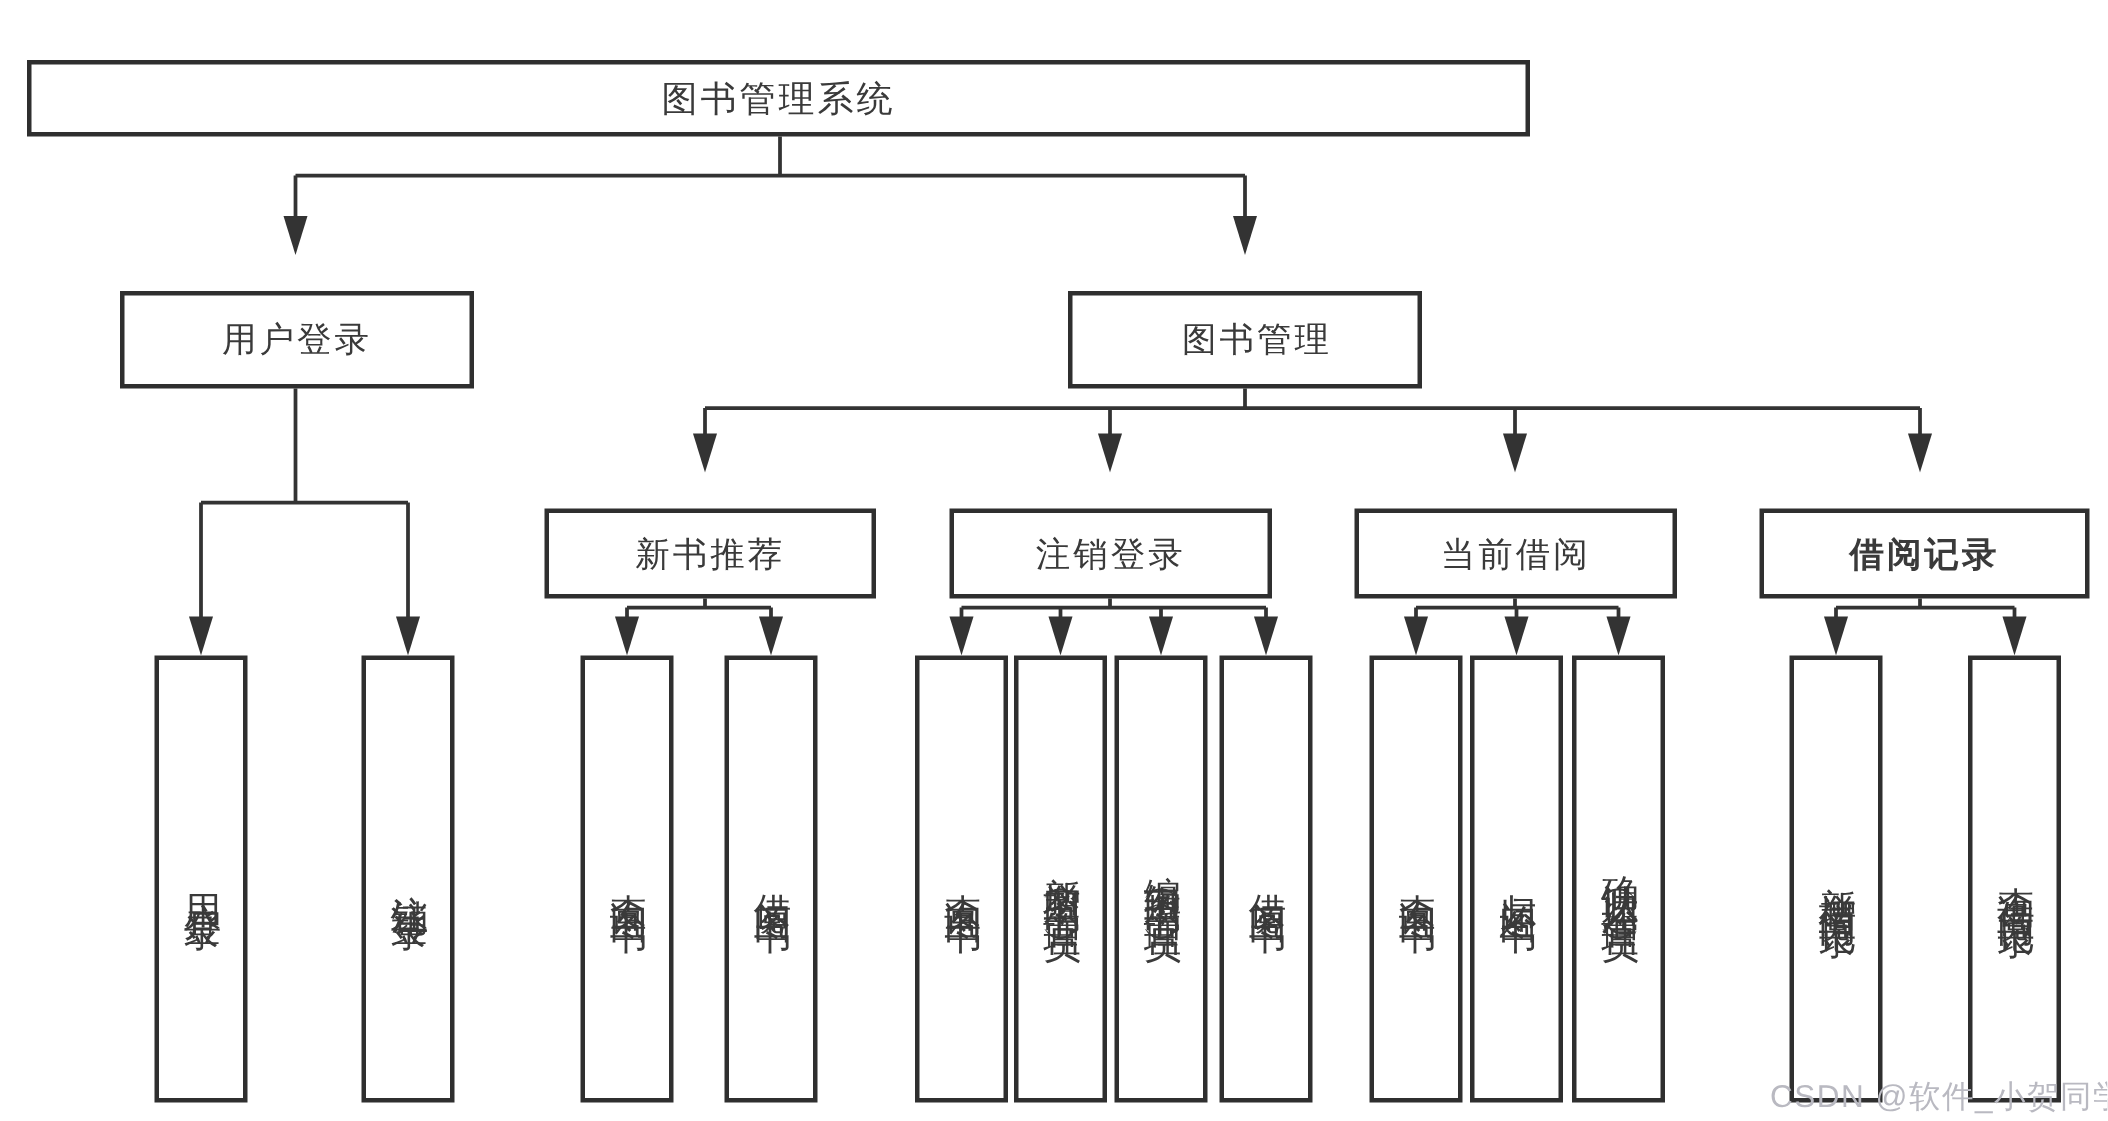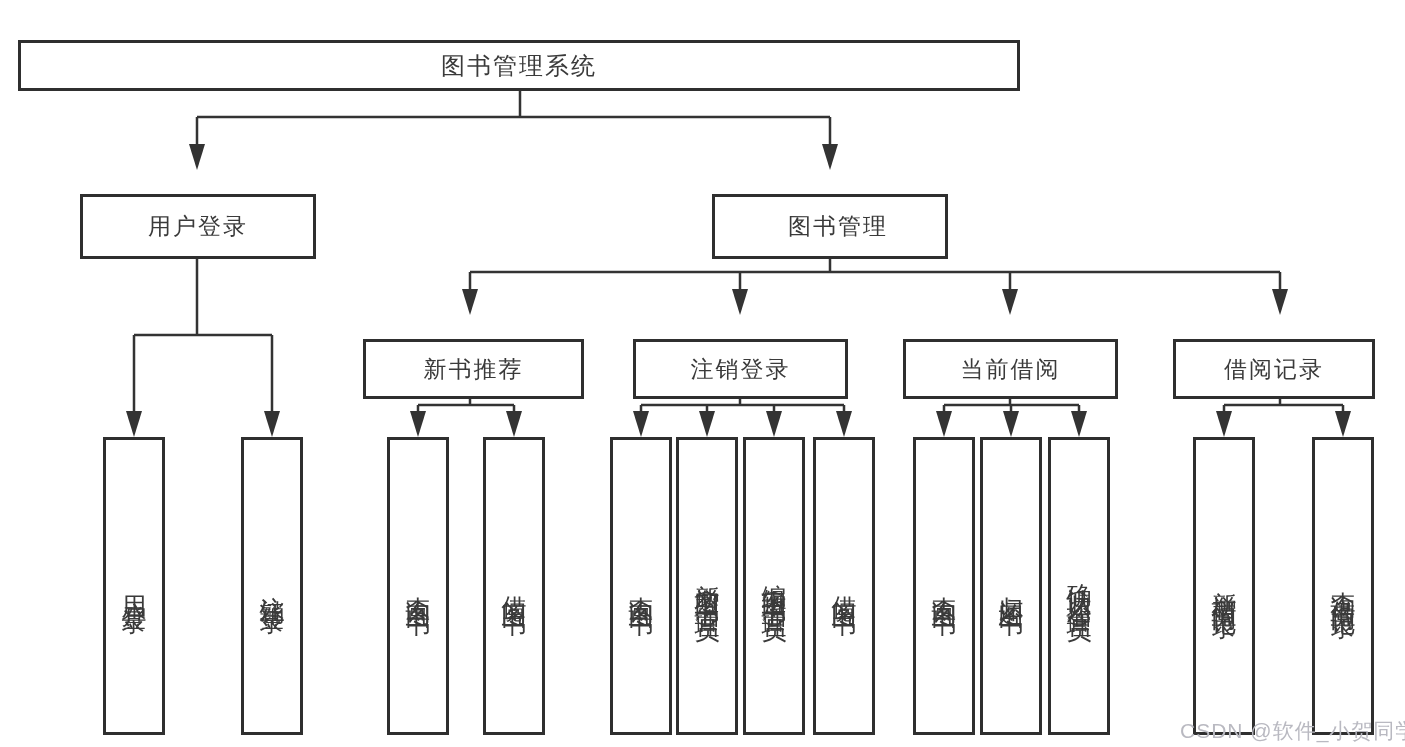--- a/index.html
+++ b/index.html
@@ -114,21 +114,21 @@
 
   <div class="hbox" style="left:363px; top:315px; width:221px; height:60px;">
     <span>新书推荐</span>
   </div>
   <div class="hbox" style="left:633px; top:315px; width:215px; height:60px;">
     <span>注销登录</span>
   </div>
   <div class="hbox" style="left:903px; top:315px; width:215px; height:60px;">
     <span>当前借阅</span>
   </div>
-  <div class="hbox" style="left:1173px; top:315px; width:202px; height:60px;">
+  <div class="hbox" style="left:1173px; top:315px; width:220px; height:60px;font-weight:bold;">
     <span>借阅记录</span>
   </div>
 
   <div class="vbox" style="left:103px;">
     <span>用户登录</span>
   </div>
   <div class="vbox" style="left:241px;">
     <span>注销登录</span>
   </div>
 

